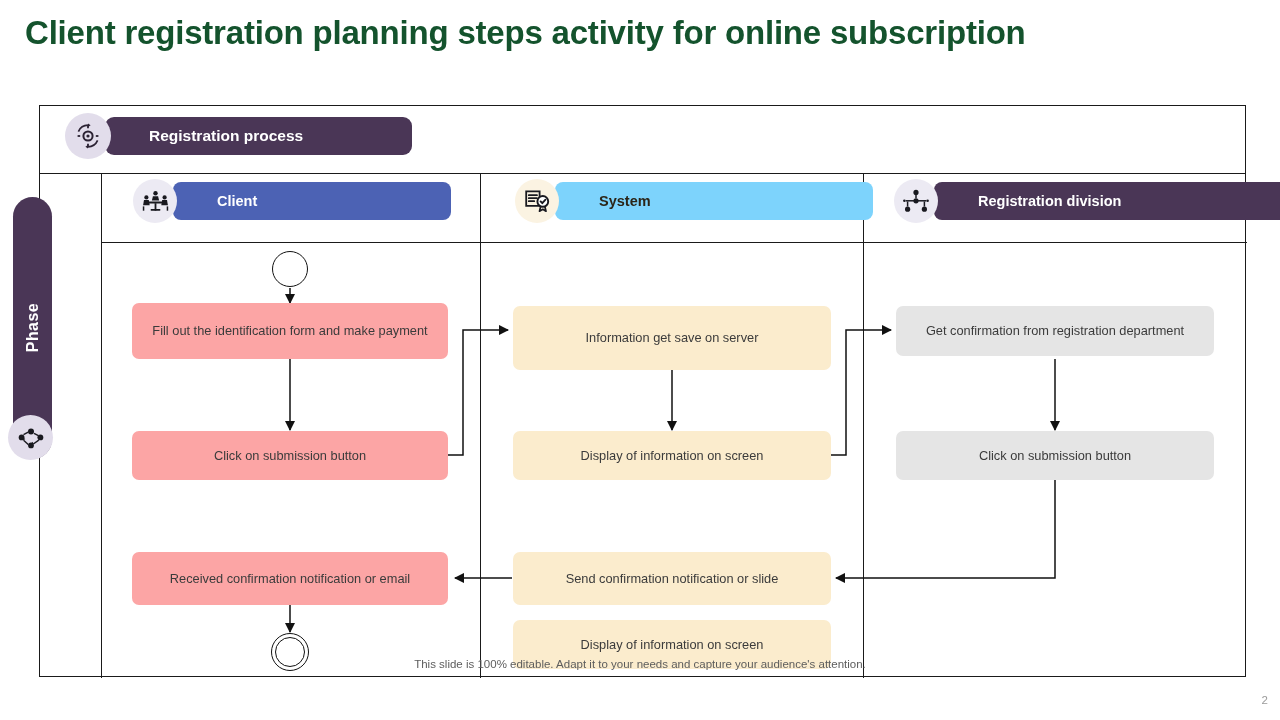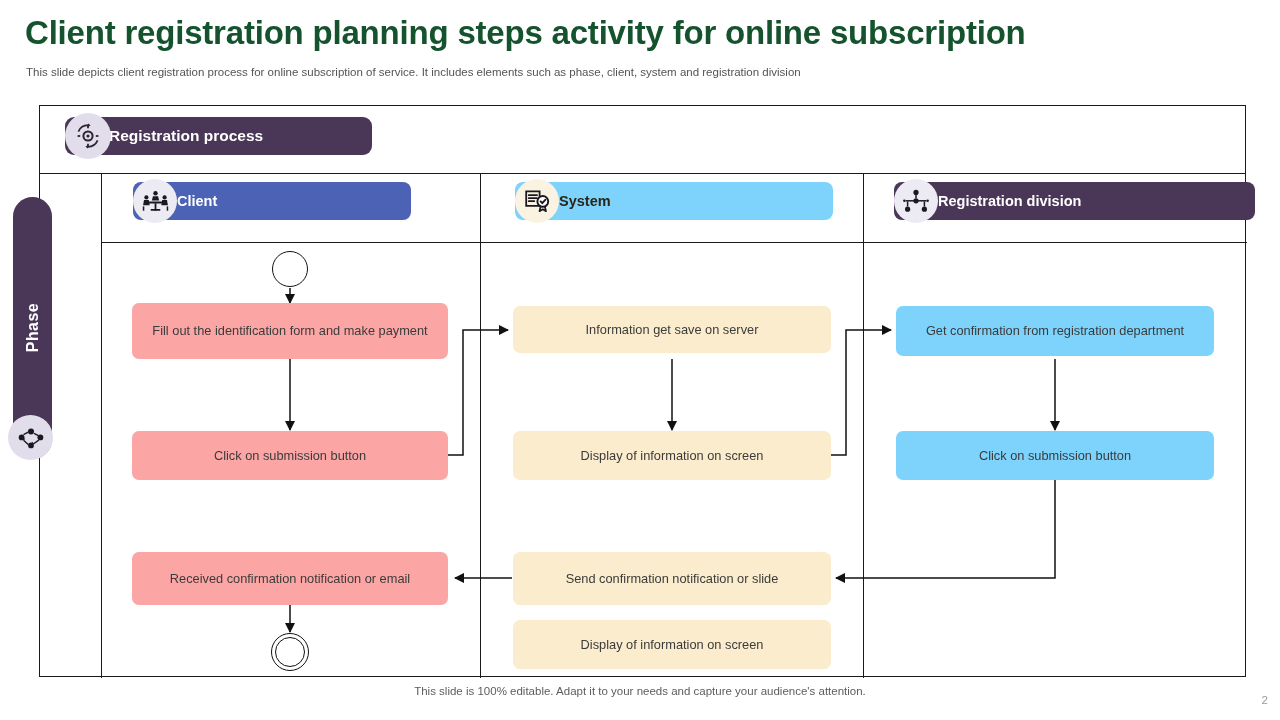--- a/index.html
+++ b/index.html
@@ -43,21 +43,21 @@
 
   
   .pill {
     position: absolute; display: flex; align-items: center;
     border-radius: 19px;
   }
   .pill .bar {
     height: 38px; border-radius: 8px;
     display: flex; align-items: center;
     padding-left: 44px; padding-right: 18px;
-    font-weight: bold; white-space: nowrap;
+    font-weight: bold; white-space: nowrap; margin-left: 40px;
   }
   .pill .badge {
     position: absolute; left: 0; top: 50%; transform: translateY(-50%);
     width: 44px; height: 44px; border-radius: 50%;
     display: flex; align-items: center; justify-content: center;
   }
 
   
   #reg-process { left: 25px; top: 11px; }
   #reg-process .bar { width: 307px; background: #4a3656; color: #ffffff;
@@ -97,21 +97,21 @@
 
   
   .node {
     position: absolute; border-radius: 7px;
     display: flex; align-items: center; justify-content: center;
     text-align: center; font-size: 12.8px; color: #3b3b3b;
     line-height: 1.38; padding: 4px 10px;
   }
   .node.client { background: #fca5a5; }
   .node.system { background: #fbeccd; }
-  .node.regdiv { background: #7dd3fc; }
+  .node.regdiv { background: #e5e5e5; }
 
   
   .start-node {
     position: absolute; width: 36px; height: 36px; border-radius: 50%;
     border: 1.5px solid #111; background: #fff;
   }
   .end-node {
     position: absolute; width: 38px; height: 38px; border-radius: 50%;
     border: 1.6px solid #111; background: #fff;
   }
@@ -120,37 +120,36 @@
     width: 28px; height: 28px; border-radius: 50%;
     border: 1.6px solid #111;
   }
 
   
   #wires { position: absolute; left: 0; top: 0; width: 1280px; height: 720px;
            pointer-events: none; }
 
   
   .footer-note {
-    position: absolute; left: 0; top: 685px; width: 1280px;
+    position: absolute; left: 0; top: 658px; width: 1280px;
     text-align: center; font-size: 11.5px; color: #5d5d5d;
   }
   .page-num {
     position: absolute; right: 12px; top: 694px;
     font-size: 11.5px; color: #9b9b9b;
   }
 
   svg.gl { display: block; }
 </style>
 </head>
 <body>
 
 <div class="slide">
 
   <div class="title">Client registration planning steps activity for online subscription</div>
-  <div class="subtitle">This slide depicts client registration process for online subscription of service. It includes elements such as phase, client, system and registration division</div>
 
   <div class="frame">
     <div class="hdiv-top"></div>
     <div class="hdiv-lane"></div>
     <div class="vdiv v1"></div>
     <div class="vdiv v2"></div>
     <div class="vdiv v3"></div>
 
     <div class="pill" id="reg-process">
       <div class="bar">Registration process</div>
@@ -287,21 +286,21 @@
   <div class="start-node" style="left:272px; top:251px;"></div>
 
   <div class="node client" style="left:132px; top:303px; width:316px; height:56px;">Fill out the identification form and make payment</div>
 
   <div class="node client" style="left:132px; top:431px; width:316px; height:49px;">Click on submission button</div>
 
   <div class="node client" style="left:132px; top:552px; width:316px; height:53px;">Received confirmation notification or email</div>
 
   <div class="end-node" style="left:271px; top:633px;"></div>
 
-  <div class="node system" style="left:513px; top:306px; width:318px; height:47px;">Information get save on server</div>
+  <div class="node system" style="left:513px; top:306px; width:318px; height:64px;">Information get save on server</div>
 
   <div class="node system" style="left:513px; top:431px; width:318px; height:49px;">Display of information on screen</div>
 
   <div class="node system" style="left:513px; top:552px; width:318px; height:53px;">Send confirmation notification or slide</div>
 
   <div class="node system" style="left:513px; top:620px; width:318px; height:49px;">Display of information on screen</div>
 
   <div class="node regdiv" style="left:896px; top:306px; width:318px; height:50px;">Get confirmation from registration department</div>
 
   <div class="node regdiv" style="left:896px; top:431px; width:318px; height:49px;">Click on submission button</div>

